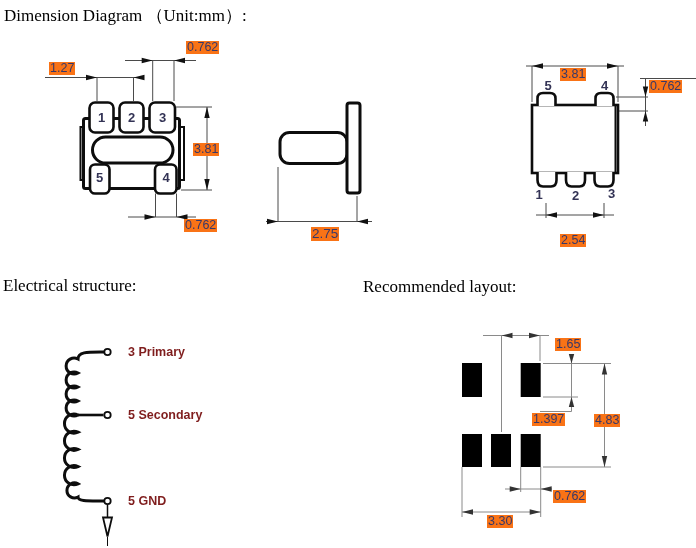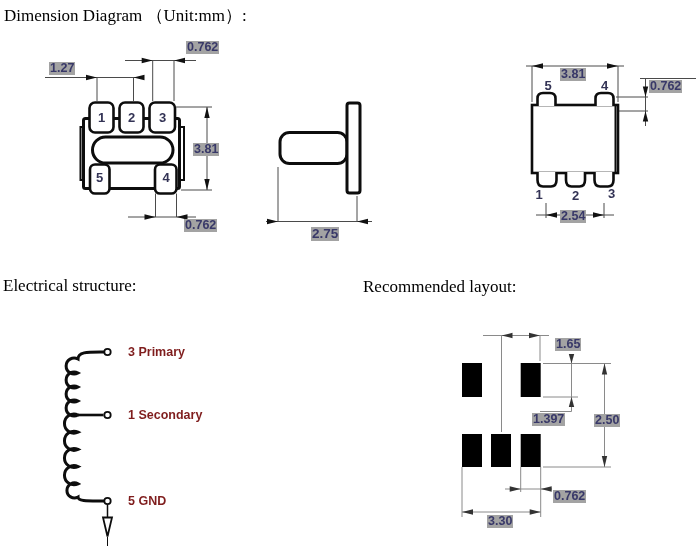--- a/index.html
+++ b/index.html
@@ -1,21 +1,21 @@
 <!DOCTYPE html>
 <html><head>
 <meta charset="utf-8">
 <style>
   html,body{margin:0;padding:0;background:#fff;}
   .canvas{position:relative;width:696px;height:548px;background:#ffffff;overflow:hidden;
           font-family:"Liberation Sans",sans-serif;}
   .hd{position:absolute;font-family:"Liberation Serif",serif;font-size:17px;color:#000;
       white-space:nowrap;line-height:1.2;}
-  .dim{position:absolute;font-size:12.5px;color:#383868;background:#a3a3a3;line-height:1;
-       padding:0 1px;white-space:nowrap;font-weight:bold;}
+  .dim{position:absolute;font-size:12.5px;color:#383868;background:#f97316;line-height:1;
+       padding:0 1px;white-space:nowrap;}
   .pn{position:absolute;font-size:13px;font-weight:bold;color:#333355;width:14px;
       text-align:center;line-height:1;}
   .lbl{position:absolute;font-size:12.5px;font-weight:bold;color:#7f1d1d;white-space:nowrap;line-height:1;}
   svg{position:absolute;left:0;top:0;}
   .body-stroke{stroke:#0d0d0d;fill:#fff;}
   .dl{stroke:#4a4a4a;stroke-width:1;fill:none;}
   .dlg{stroke:#8a8a8a;stroke-width:1;fill:none;}
   .ar{fill:#111;stroke:none;}
   .arg{fill:#333;stroke:none;}
   .pad{fill:#000;stroke:none;}
@@ -180,30 +180,30 @@
   <div class="pn" style="left:94.5px;top:111px;">1</div>
   <div class="pn" style="left:124.5px;top:111px;">2</div>
   <div class="pn" style="left:155.5px;top:111px;">3</div>
   <div class="pn" style="left:92.5px;top:171px;">5</div>
   <div class="pn" style="left:159px;top:171px;">4</div>
 
   <div class="dim" style="left:311px;top:227px;font-size:13.5px;">2.75</div>
 
   <div class="dim" style="left:560px;top:68px;">3.81</div>
   <div class="dim" style="left:649px;top:80px;">0.762</div>
-  <div class="dim" style="left:560px;top:210px;">2.54</div>
+  <div class="dim" style="left:560px;top:234px;">2.54</div>
   <div class="pn" style="left:541px;top:79px;">5</div>
   <div class="pn" style="left:597.5px;top:79px;">4</div>
   <div class="pn" style="left:532px;top:188px;">1</div>
   <div class="pn" style="left:568.5px;top:189px;">2</div>
   <div class="pn" style="left:604.5px;top:187px;">3</div>
 
   <div class="lbl" style="left:128px;top:346px;">3 Primary</div>
-  <div class="lbl" style="left:128px;top:409px;">1 Secondary</div>
+  <div class="lbl" style="left:128px;top:409px;">5 Secondary</div>
   <div class="lbl" style="left:128px;top:495px;">5 GND</div>
 
   <div class="dim" style="left:555px;top:338px;text-align:center;">1.65</div>
   <div class="dim" style="left:532px;top:413px;">1.397</div>
-  <div class="dim" style="left:594px;top:414px;">2.50</div>
+  <div class="dim" style="left:594px;top:414px;">4.83</div>
   <div class="dim" style="left:553px;top:490px;">0.762</div>
   <div class="dim" style="left:487px;top:515px;text-align:right;">3.30</div>
 
 </div>
 
 </body></html>

